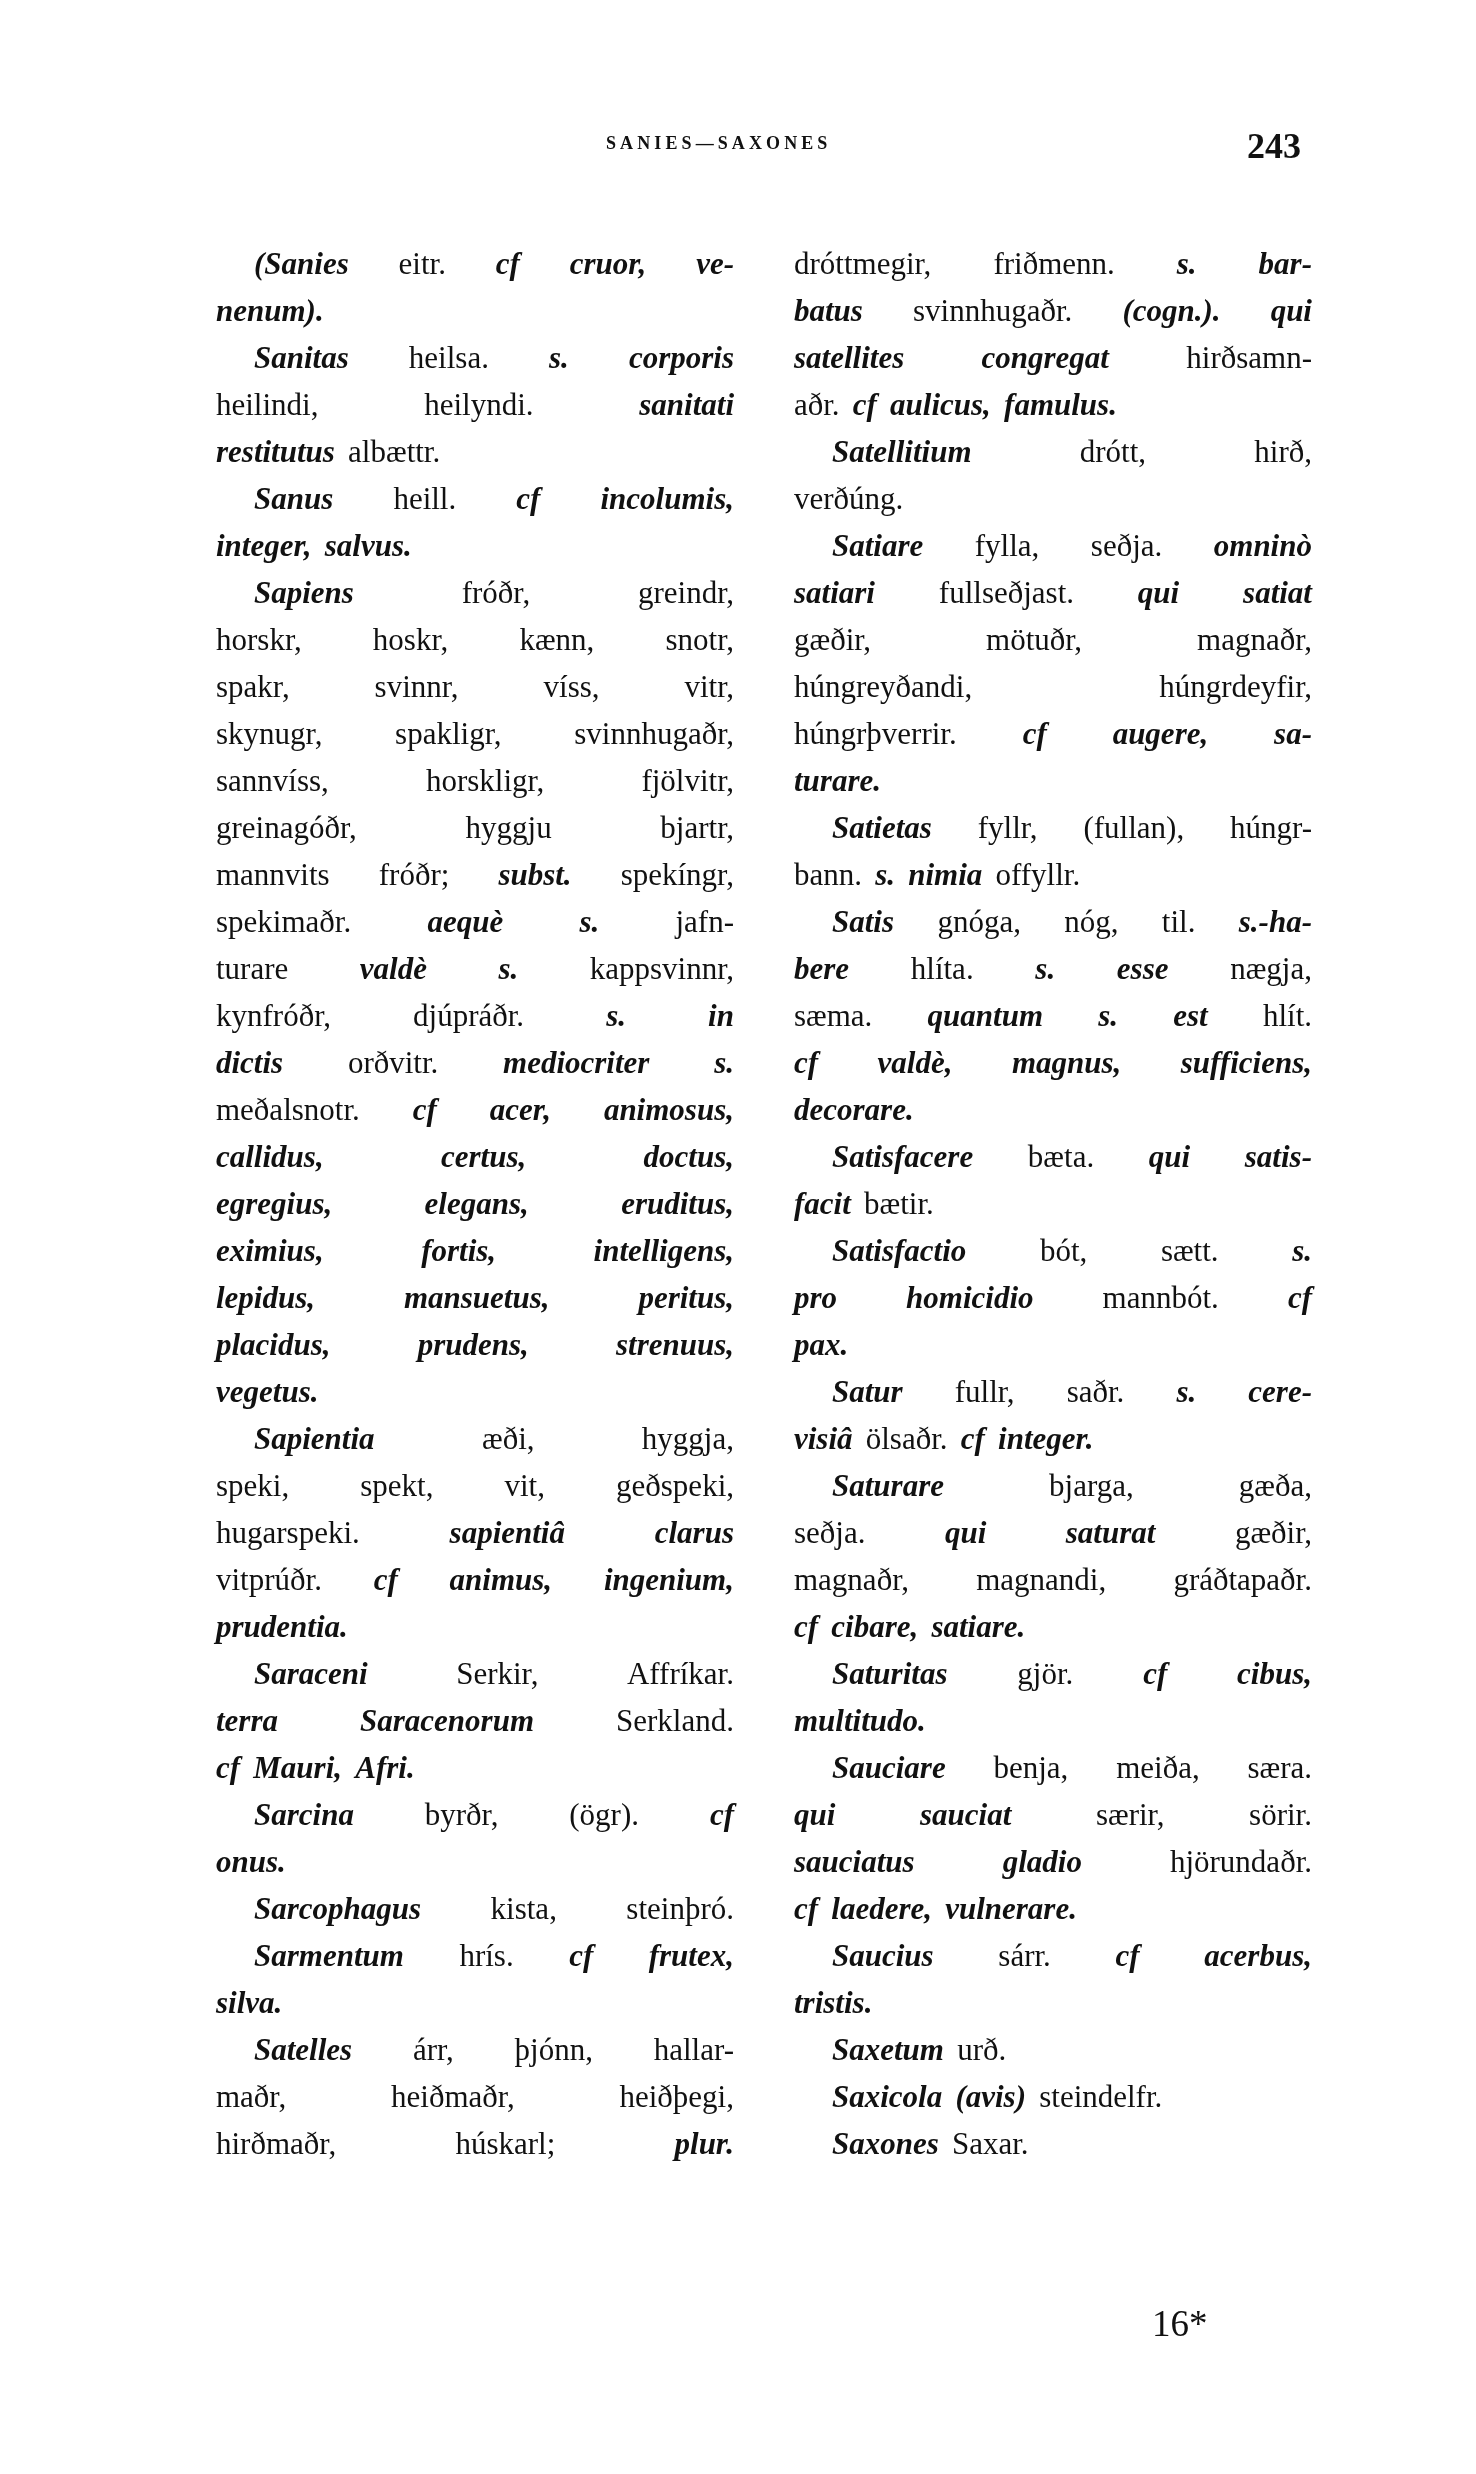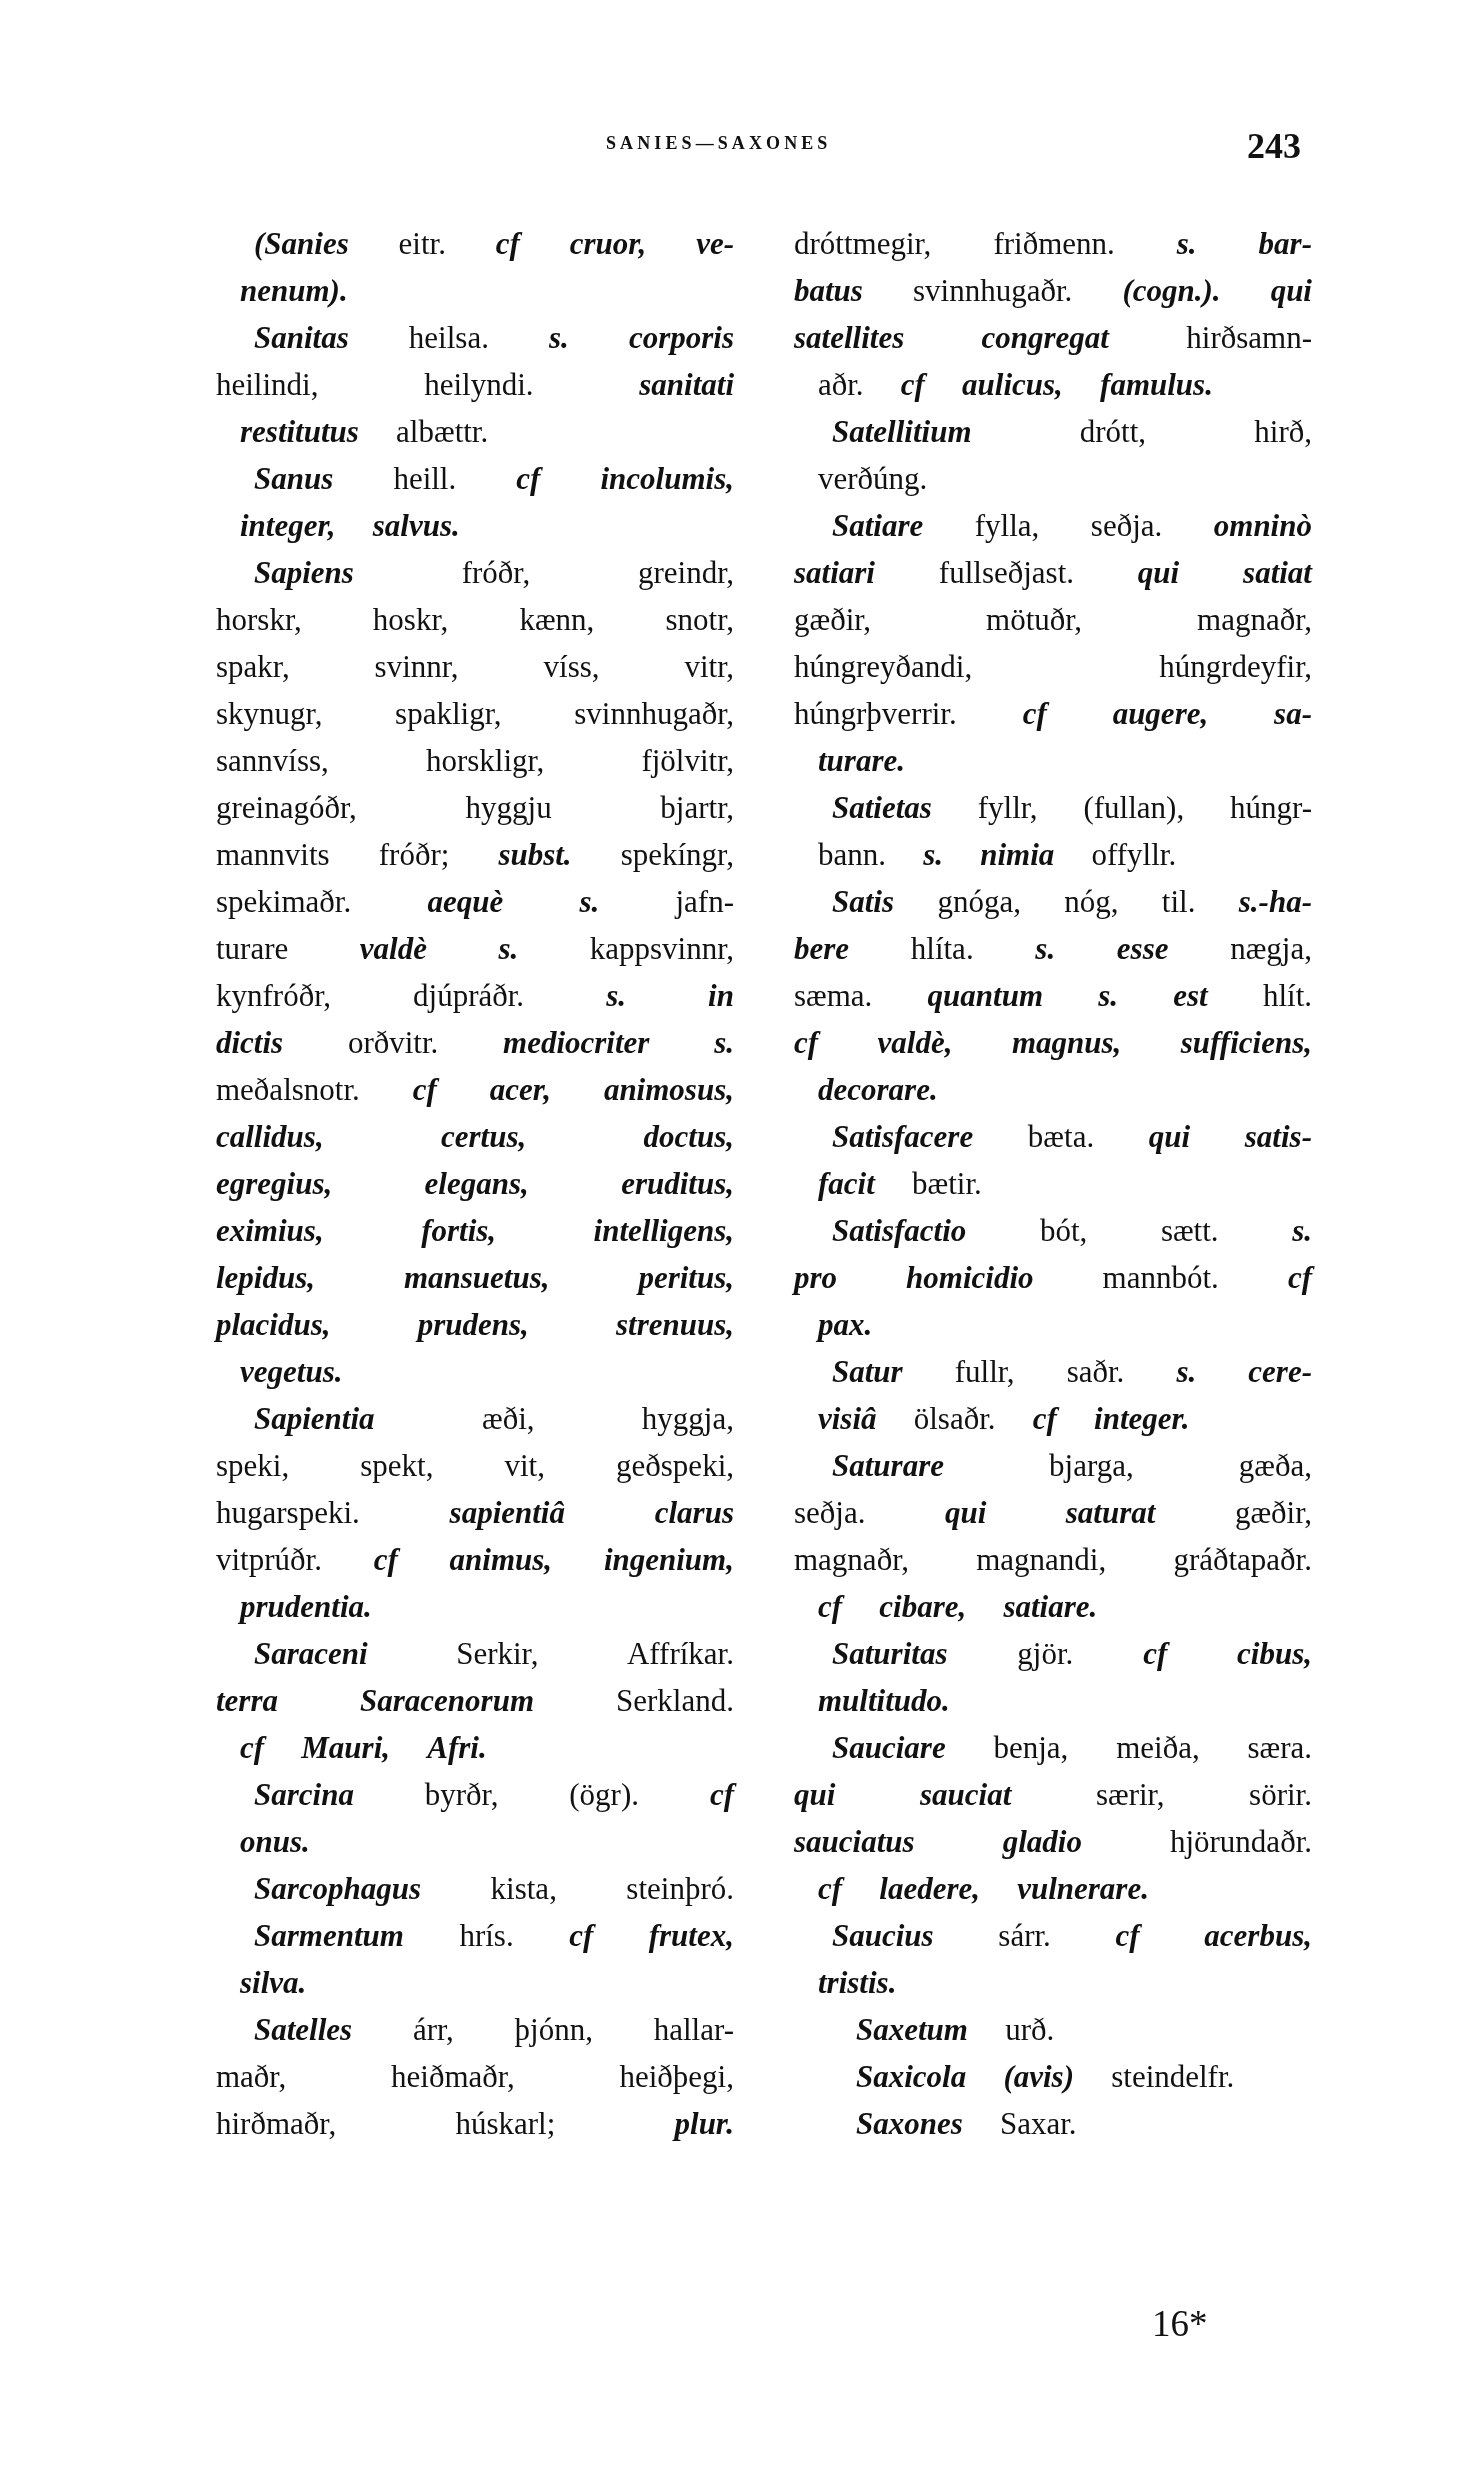--- a/index.html
+++ b/index.html
@@ -1,27 +1,27 @@
 <!DOCTYPE html>
 <html style="font-size:13.2px"><head>
 <meta charset="utf-8">
 <style>
   html, body { margin:0; padding:0; background:#ffffff; }
   body { width:1477px; height:2475px; position:relative; overflow:hidden; color:#111; }
   .header { position:absolute; top:130px; left:0; width:1352px; height:33px; }
   .running-head { position:absolute; left:606px; top:3.3px; font-family:"Liberation Serif", serif; font-weight:bold; font-size:18px; letter-spacing:4.1px; }
   .page-num { position:absolute; left:1247px; top:-5px; font-family:"Liberation Serif", serif; font-weight:bold; font-size:36px; }
-  .col { position:absolute; top:220px; width:518px;text-align:center; }
+  .col { position:absolute; top:240px; width:518px;text-align:center; }
   .col.left { left:216px; }
   .col.right { left:794px; }
   .line { height:47px; line-height:47px; font-family:"Liberation Serif", serif; font-size:31px; white-space:nowrap; display:flex; justify-content:space-between; }
   .line.ragged { justify-content:flex-start; }
   .line.indent { padding-left:38px; }
   .line .w { display:inline-block; }
-  .line.ragged .w { margin-right:13.2px;margin-left:24px; }
+  .line.ragged .w { margin-right:13.2px; }
   .b { font-style:italic; font-weight:bold; }
   .r { font-style:normal; font-weight:normal; }
   .signature { position:absolute; left:1152px; top:2302px; font-family:"Liberation Serif", serif; font-size:37px; }
 </style>
 </head>
 <body>
 
 <div class="header">
   <span class="running-head">SANIES—SAXONES</span>
   <span class="page-num">243</span>

